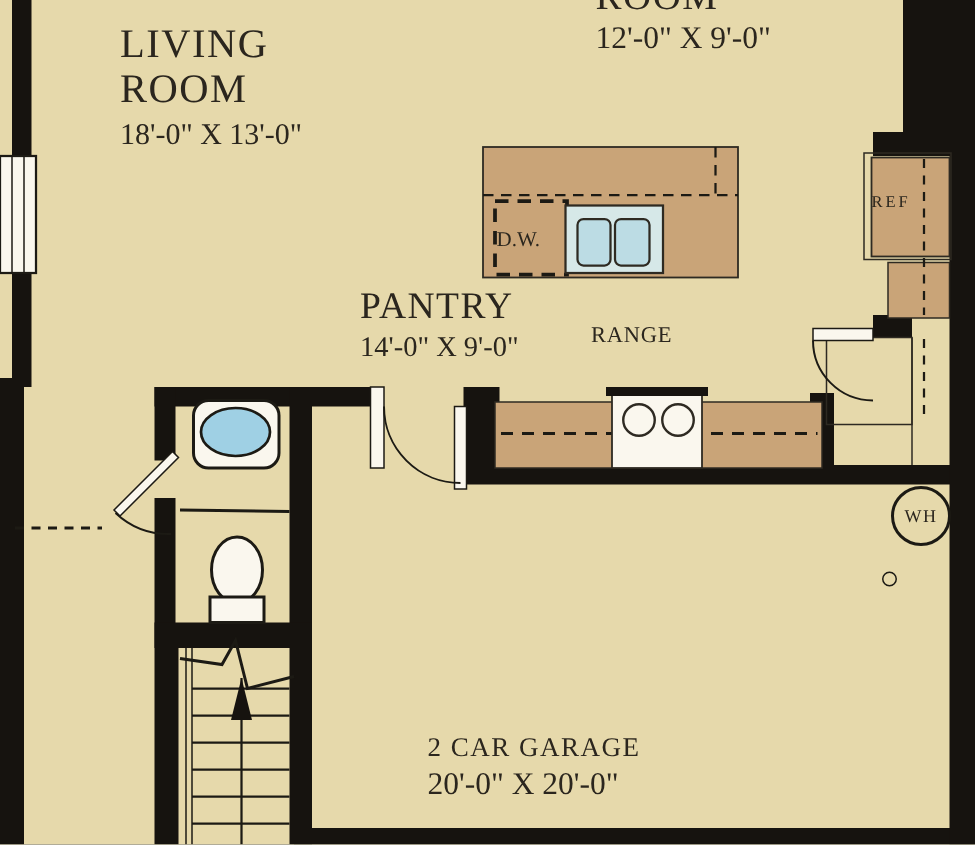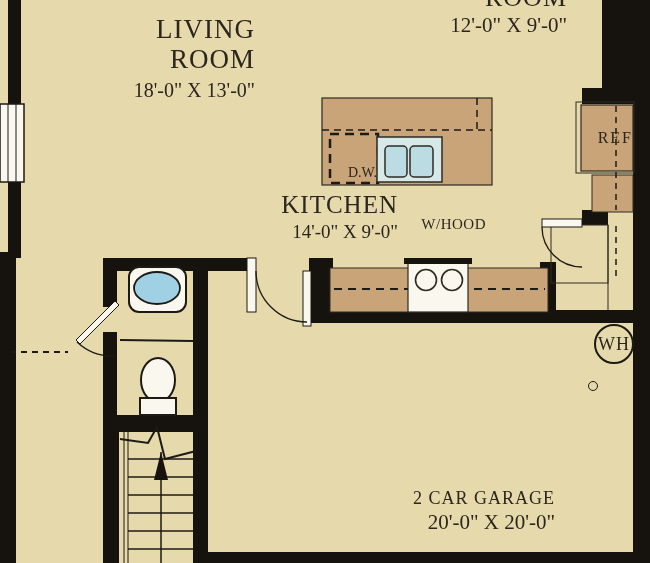--- a/index.html
+++ b/index.html
@@ -3,41 +3,41 @@
 <meta charset="utf-8">
 <style>
   html,body{margin:0;padding:0;background:#888;}
   .plan{
     position:relative;width:650px;height:563px;overflow:hidden;
     background:#e6d9ab;
     font-family:"Liberation Serif","DejaVu Serif",serif;
     color:#2b261e;
   }
   .plan svg{position:absolute;left:0;top:0;}
-  .label{position:absolute;text-align:right;line-height:1.12;}
+  .label{position:absolute;text-align:left;line-height:1.12;}
   .rname{font-weight:400;letter-spacing:1px;}
   .living .rname{font-size:27px;}
   .living .rdim{font-size:20px;margin-top:5px;}
   .upper .rname{font-size:26px;}
   .upper .rdim{font-size:21px;margin-top:2px;}
   .kitchen .rname{font-size:25px;letter-spacing:1px;}
   .kitchen .rdim{font-size:19px;margin-top:2px;}
   .range-label{font-size:15px;line-height:1.2;letter-spacing:.5px;}
   .dw-label{font-size:14px;}
-  .ref-label{font-size:16px;letter-spacing:2px;}
+  .ref-label{font-size:11px;letter-spacing:2px;}
   .pantry-label{font-size:16px;letter-spacing:1.5px;}
   .bath .rname{font-size:21px;}
   .bath .rdim{font-size:17px;line-height:1.18;}
   .garage .rname{font-size:18px;letter-spacing:1px;}
   .garage .rdim{font-size:21px;margin-top:3px;}
   .wh-circle{
     position:absolute;left:594px;top:324px;width:36px;height:36px;
     border:2.5px solid #1c1a14;border-radius:50%;
     display:flex;align-items:center;justify-content:center;
-    font-size:18px;letter-spacing:1px;
+    font-size:12px;letter-spacing:1px;
   }
   .drain{
     position:absolute;left:588px;top:381px;width:8px;height:8px;
     border:1.5px solid #1c1a14;border-radius:50%;
   }
 </style>
 </head>
 <body>
 
 <div class="plan">
@@ -152,29 +152,29 @@
     <div class="rname">ROOM</div>
     <div class="rdim">18'-0" X 13'-0"</div>
   </div>
 
   <div class="label upper" style="left:397px;top:-17px;width:170px;">
     <div class="rname">ROOM</div>
     <div class="rdim">12'-0" X 9'-0"</div>
   </div>
 
   <div class="label kitchen" style="left:240px;top:191px;width:158px;">
-    <div class="rname">KITCHEN</div>
+    <div class="rname">PANTRY</div>
     <div class="rdim">14'-0" X 9'-0"</div>
   </div>
 
   <div class="label range-label" style="left:394px;top:215px;width:92px;">
-    <div>W/HOOD</div>
+    <div>RANGE</div>
   </div>
 
-  <div class="label dw-label" style="left:331px;top:165px;width:46px;">D.W.</div>
+  <div class="label dw-label" style="left:331px;top:153px;width:46px;">D.W.</div>
 
   <div class="label ref-label" style="left:581px;top:129px;width:52px;">REF</div>
 
 
 
   <div class="label garage" style="left:285px;top:488px;width:270px;">
     <div class="rname">2 CAR GARAGE</div>
     <div class="rdim">20'-0" X 20'-0"</div>
   </div>
 

